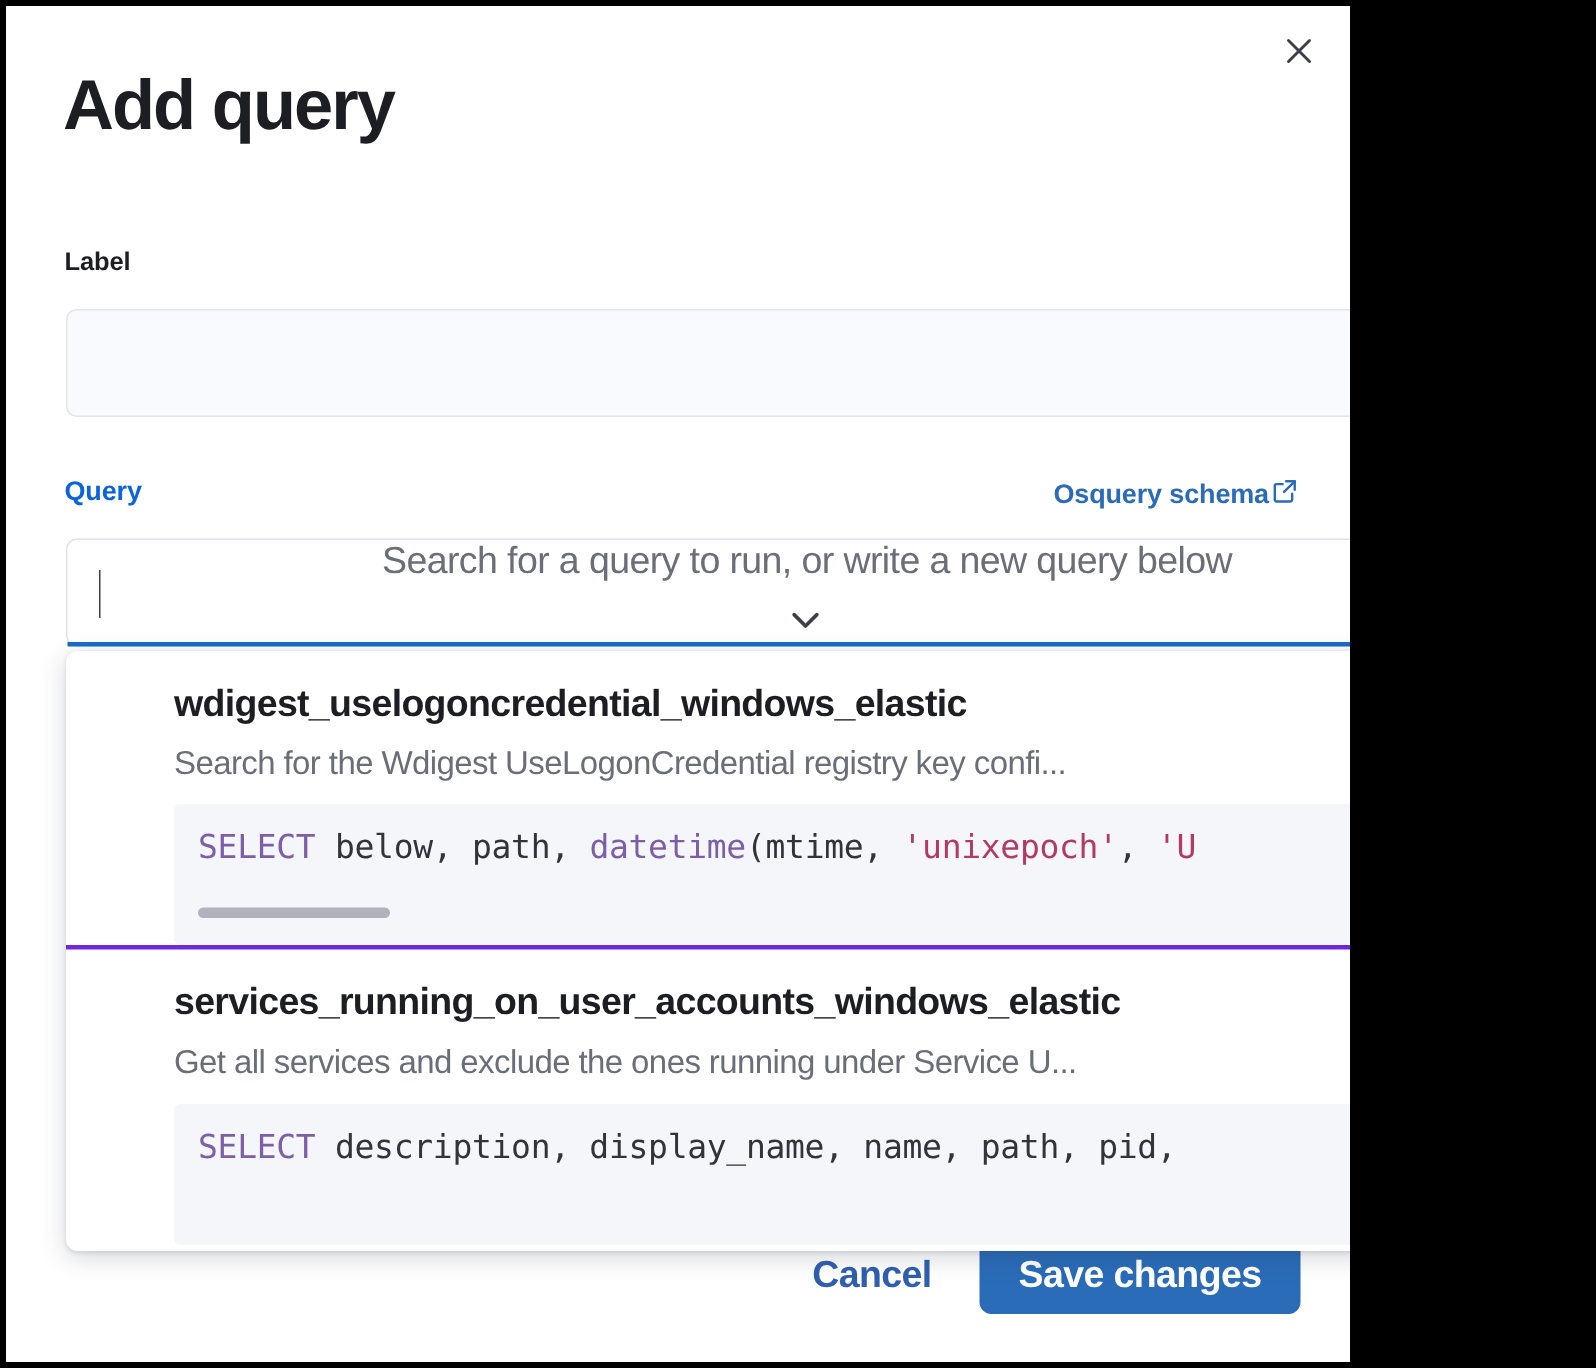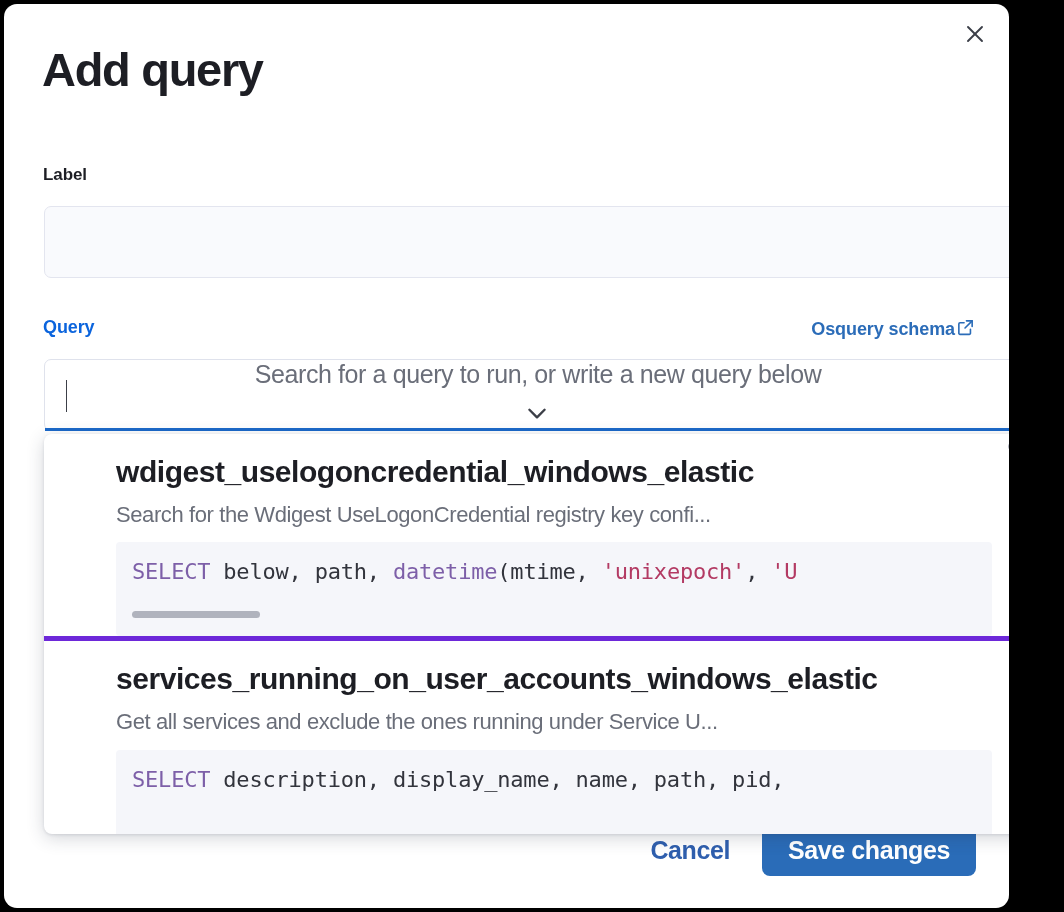--- a/index.html
+++ b/index.html
@@ -6,24 +6,23 @@
   html, body {
     margin: 0; padding: 0;
     width: 1064px; height: 912px;
     background: #000;
     font-family: "Liberation Sans", sans-serif;
     overflow: hidden;
   }
   #screen {
     position: absolute;
     left: 4px; top: 4px;
-    width: 1005px; height: 904px;
+    width: 896px; height: 904px;
     background: #ffffff;
     overflow: hidden;
-    border-radius: 13px;
   }
 
   
   .close-btn {
     position: absolute;
     right: 14px; top: 10px;
     width: 40px; height: 40px;
     display: flex; align-items: center; justify-content: center;
     cursor: pointer;
     background: transparent; border: none;
@@ -178,23 +177,23 @@
   .dd-scroll {
     position: absolute;
     inset: 0;
     overflow: hidden;
   }
   .dd-item {
     position: relative;
     padding: 20px 34px 0 72px;
     cursor: pointer;
   }
-  .dd-item + .dd-item { border-top: 5px solid #6d28d9; }
+  .dd-item + .dd-item { border-top: 3px solid #6d28d9; }
   .dd-title {
-    font-size: 30px;
+    font-size: 25px;
     font-weight: 700;
     color: #1d1e24;
     letter-spacing: -0.45px;
     line-height: 1.2;
     white-space: nowrap;
   }
   .dd-desc {
     margin-top: 12px;
     font-size: 22px;
     color: #6a6e79;

